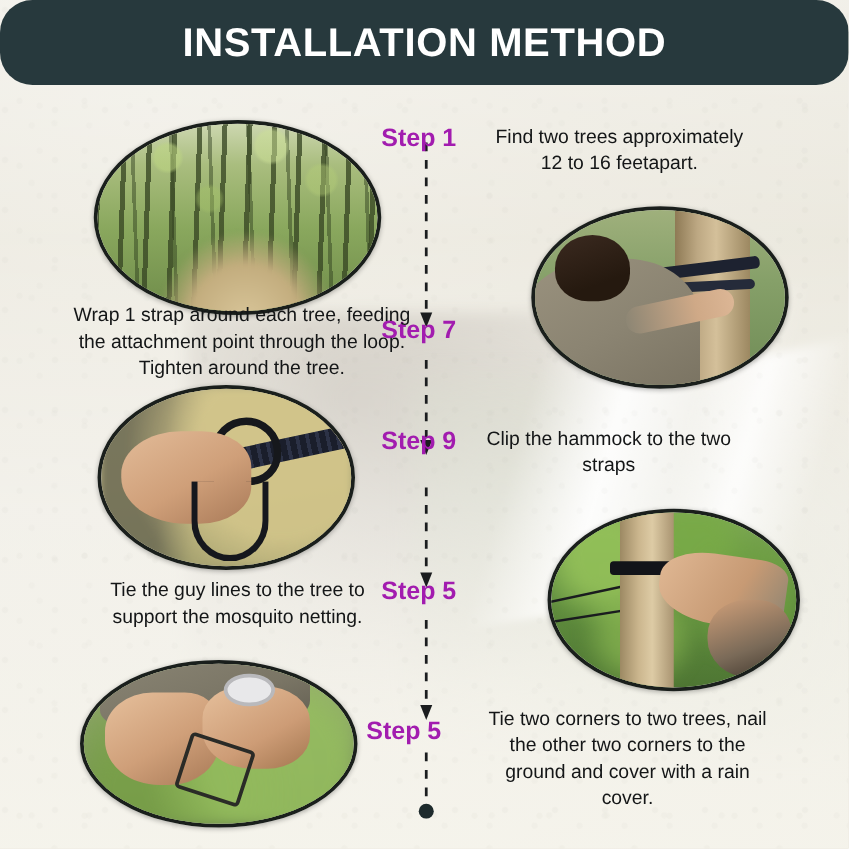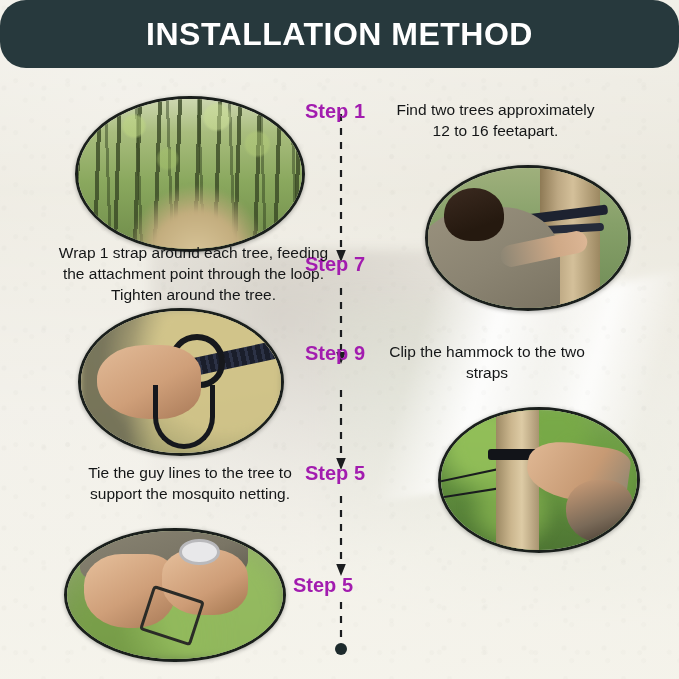--- a/index.html
+++ b/index.html
@@ -528,14 +528,15 @@
   <div class="step-label" style="left:293px; top:574px;">Step 5</div>
 
   <div class="step-text t-center" style="left:388px; top:100px; width:215px;">Find two trees approximately 12 to 16 feetapart.</div>
 
   <div class="step-text t-center" style="left:14px; top:243px; width:285px;margin-left:37px;">Wrap 1 strap around each tree, feeding the attachment point through the loop. Tighten around the tree.</div>
 
   <div class="step-text t-center" style="left:388px; top:342px; width:198px;">Clip the hammock to the two straps</div>
 
   <div class="step-text t-center" style="left:80px; top:463px; width:220px;">Tie the guy lines to the tree to support the mosquito netting.</div>
 
+  <div class="step-text t-center" style="left:382px; top:566px; width:240px;">Tie two corners to two trees, nail the other two corners to the ground and cover with a rain cover.</div>
 
 </div>
 
 </body></html>

